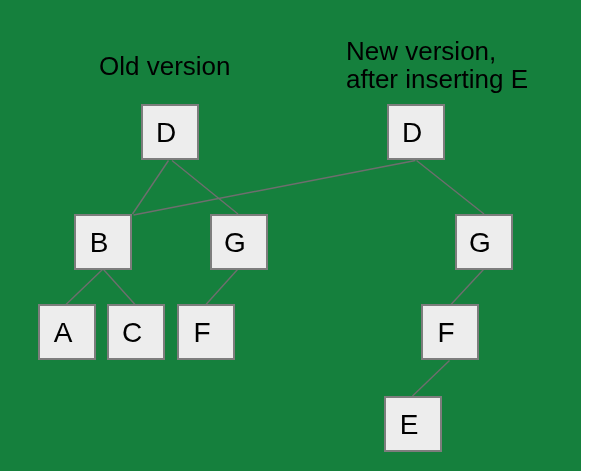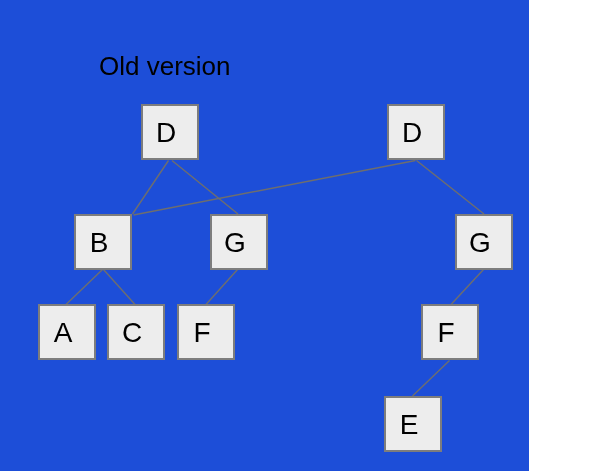--- a/index.html
+++ b/index.html
@@ -2,23 +2,23 @@
 <html><head>
 <meta charset="utf-8">
 <style>
   html, body {
     margin: 0;
     padding: 0;
     background: #ffffff;
   }
   .canvas {
     position: relative;
-    width: 529px;
+    width: 581px;
     height: 471px;
-    background: #1d4ed8;
+    background: #15803d;
     overflow: hidden;
     font-family: "Liberation Sans", "DejaVu Sans", sans-serif;
   }
   .edges {
     position: absolute;
     left: 0;
     top: 0;
     width: 601px;
     height: 471px;
   }
@@ -63,20 +63,22 @@
     <line class="edge" x1="415.5" y1="160.5" x2="133.5" y2="215"></line>
     <line class="edge" x1="416.5" y1="160.5" x2="484" y2="214"></line>
     <line class="edge" x1="102.5" y1="269.5" x2="66" y2="304.5"></line>
     <line class="edge" x1="103.5" y1="269.5" x2="135" y2="304.5"></line>
     <line class="edge" x1="237.5" y1="269.5" x2="206" y2="304.5"></line>
     <line class="edge" x1="483.5" y1="269.5" x2="451" y2="304.5"></line>
     <line class="edge" x1="449.5" y1="360.5" x2="412.5" y2="396"></line>
   </svg>
 
   <div class="title" id="title-old">Old version</div>
+  <div class="title" id="title-new">New version,
+after inserting E</div>
 
   <div class="node" style="left:141px; top:104px;">
     <span class="node-label">D</span>
   </div>
   <div class="node" style="left:74px; top:214px;">
     <span class="node-label">B</span>
   </div>
   <div class="node" style="left:210px; top:214px;">
     <span class="node-label">G</span>
   </div>

